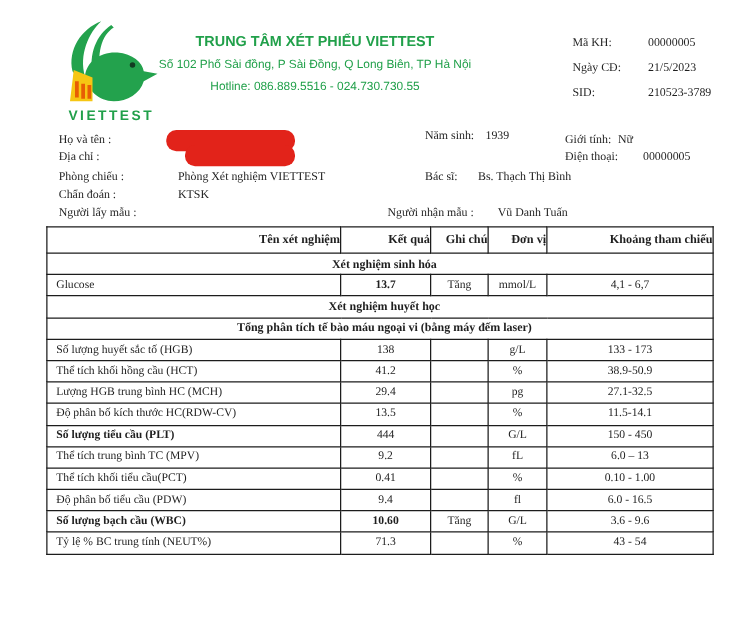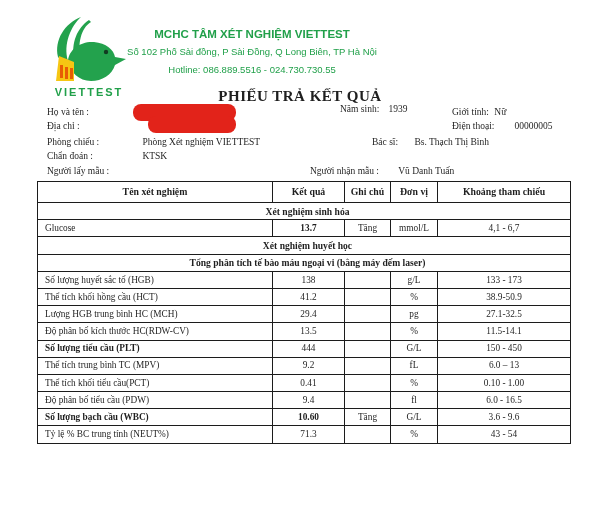--- a/index.html
+++ b/index.html
@@ -23,21 +23,21 @@
   
   .pt{font-size:9.5px;white-space:nowrap;}
   .redact{position:absolute;background:#e2231a;border-radius:8px;}
   
   .results{
     position:absolute;left:37px;top:181px;width:533px;
     border-collapse:collapse;table-layout:fixed;
     font-size:9.3px;
   }
   .results th,.results td{border:1px solid #1c1c1c;padding:0;line-height:1.15;overflow:hidden;}
-  .results th{height:20px;font-size:9.8px;font-weight:bold;text-align:center;}
+  .results th{height:20px;font-size:9.8px;font-weight:bold;text-align:right;}
   .results td{height:16.2px;text-align:center;}
   .results td.section-cell{text-align:center;padding-left:7px;font-weight:bold;font-size:9.6px;margin-top:48px;}
   .results td.name-cell{text-align:left;padding-left:7px;}
   .results td.bold{font-weight:bold;}
 </style>
 </head>
 <body>
 
 <div class="page">
 
@@ -49,27 +49,40 @@
       <circle cx="63" cy="36" r="2.2" fill="#123c22"></circle>
       <path d="M16 40 L31 46 L31 65 L13 65 Z" fill="#f6c613"></path>
       <rect x="17" y="49" width="3" height="13" fill="#e85d04"></rect>
       <rect x="22" y="51" width="3" height="12" fill="#e85d04"></rect>
       <rect x="27" y="52" width="3" height="11" fill="#e85d04"></rect>
     </svg>
     <div class="logo-text sans">VIETTEST</div>
   </div>
 
   <div class="abs org-block sans">
-    <div class="org-name">MCHC TÂM XÉT NGHIỆM VIETTEST</div>
+    <div class="org-name">TRUNG TÂM XÉT PHIẾU VIETTEST</div>
     <div class="org-address">Số 102 Phố Sài đồng, P Sài Đồng, Q Long Biên, TP Hà Nội</div>
     <div class="org-hotline">Hotline: 086.889.5516 - 024.730.730.55</div>
   </div>
 
-
-  <div class="abs doc-title">PHIẾU TRẢ KẾT QUẢ</div>
+  <div class="abs meta-block">
+    <div class="meta-row">
+      <span class="m-label">Mã KH:</span>
+      <span class="m-value">00000005</span>
+    </div>
+    <div class="meta-row">
+      <span class="m-label">Ngày CĐ:</span>
+      <span class="m-value">21/5/2023</span>
+    </div>
+    <div class="meta-row">
+      <span class="m-label">SID:</span>
+      <span class="m-value">210523-3789</span>
+    </div>
+  </div>
+
 
   <div class="redact" style="left:133px;top:104px;width:103px;height:17px;"></div>
   <div class="redact" style="left:148px;top:116px;width:88px;height:17px;"></div>
 
   <div class="abs pt" style="left:47px;top:107px;">
     <span>Họ  và tên :</span>
   </div>
   <div class="abs pt" style="left:340px;top:104px;">
     <span style="display:inline-block;width:46px;">Năm sinh:</span>
     <span>1939</span>
@@ -83,21 +96,21 @@
   </div>
   <div class="abs pt" style="left:452px;top:121px;">
     <span style="display:inline-block;width:60px;">Điện thoại:</span>
     <span>00000005</span>
   </div>
   <div class="abs pt" style="left:47px;top:137px;">
     <span style="display:inline-block;width:93px;">Phòng chiếu :</span>
     <span>Phòng Xét nghiệm VIETTEST</span>
   </div>
   <div class="abs pt" style="left:340px;top:137px;">
-    <span style="display:inline-block;width:40px;margin-left:32px;">Bác sĩ:</span>
+    <span style="display:inline-block;width:40px;">Bác sĩ:</span>
     <span>Bs. Thạch Thị Bình</span>
   </div>
   <div class="abs pt" style="left:47px;top:151px;">
     <span style="display:inline-block;width:93px;">Chẩn đoán :</span>
     <span>KTSK</span>
   </div>
   <div class="abs pt" style="left:47px;top:166px;">
     <span>Người lấy mẫu :</span>
   </div>
   <div class="abs pt" style="left:310px;top:166px;">

